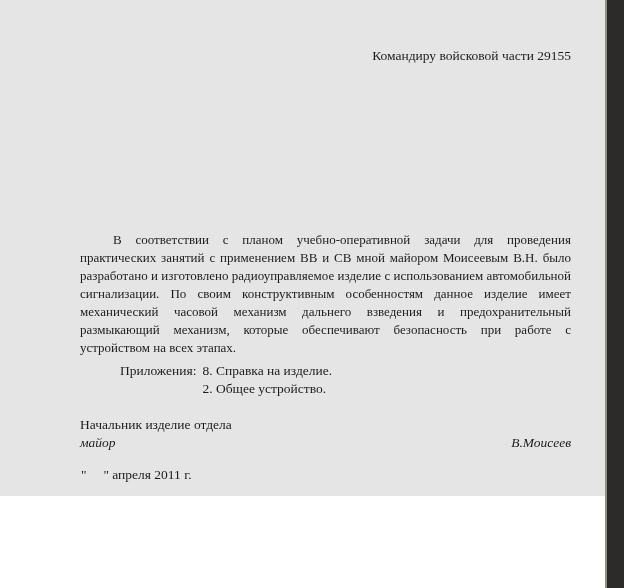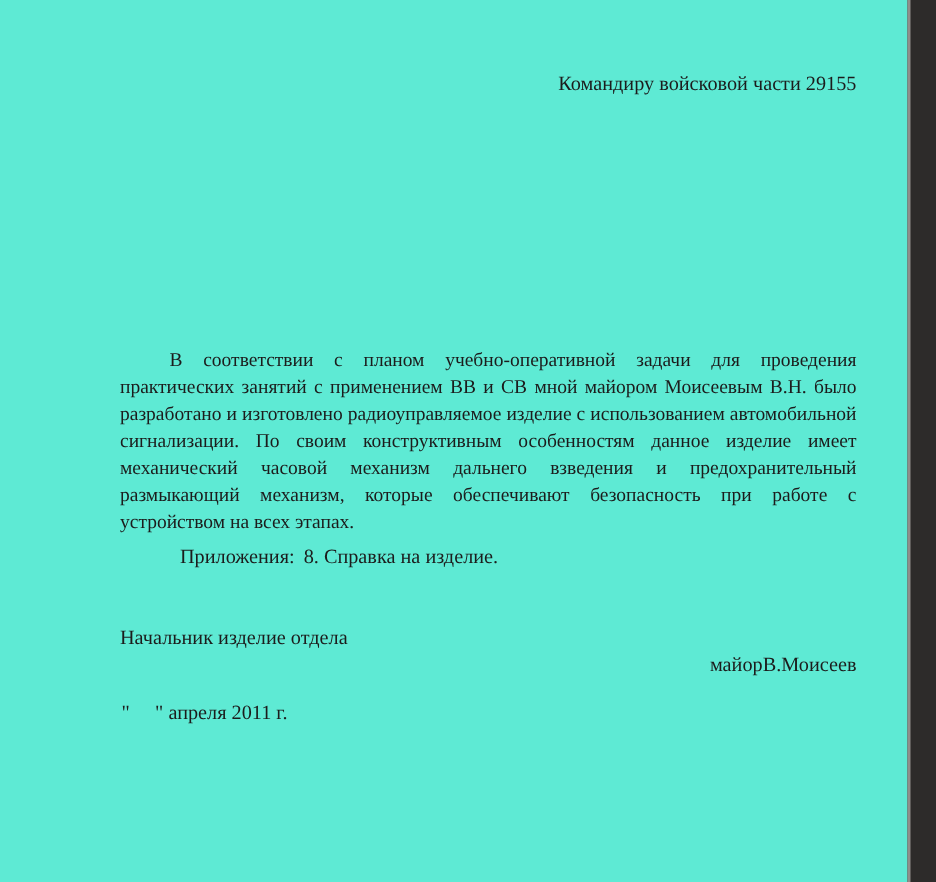--- a/index.html
+++ b/index.html
@@ -10,22 +10,22 @@
     width: 624px;
     height: 588px;
     overflow: hidden;
     background: #ffffff;
     font-family: "Liberation Serif", "DejaVu Serif", serif;
     color: #1c1c1c;
   }
   .page {
     position: relative;
     width: 624px;
-    height: 588px;
-    background: #5eead4;
+    height: 496px;
+    background: #e5e5e5;
   }
   .scan-edge {
     position: absolute;
     top: 0;
     right: 0;
     width: 17px;
     height: 588px;
     background: #2d2b2a;
     border-left: 2px solid #918e8a;
   }
@@ -64,21 +64,22 @@
   .signature {
     position: absolute;
     top: 416px;
     left: 80px;
     width: 491px;
     font-size: 13.5px;
     line-height: 18px;
   }
   .sig-row {
     display: flex;
-    justify-content: flex-end;
+    justify-content: space-between;
+    font-style: italic;
   }
   .date-line {
     position: absolute;
     top: 466px;
     left: 81px;
     font-size: 13.5px;
     line-height: 18px;
     white-space: pre;
   }
 </style>
@@ -88,20 +89,21 @@
 <div class="page">
 
   <div class="recipient">Командиру войсковой части 29155</div>
 
   <p class="body-par">В соответствии с планом учебно-оперативной задачи для проведения практических занятий с применением ВВ и СВ мной майором Моисеевым В.Н. было разработано и изготовлено радиоуправляемое изделие с использованием автомобильной сигнализации. По своим конструктивным особенностям данное изделие имеет механический часовой механизм дальнего взведения и предохранительный размыкающий механизм, которые обеспечивают безопасность при работе с устройством на всех этапах.</p>
 
   <div class="attachments">
     <span class="att-label">Приложения:</span>
     <div class="att-items">
       <div>8. Справка на изделие.</div>
+      <div>2. Общее устройство.</div>
     </div>
   </div>
 
   <div class="signature">
     <div>Начальник изделие отдела</div>
     <div class="sig-row">
       <span>майор</span>
       <span>В.Моисеев</span>
     </div>
   </div>

